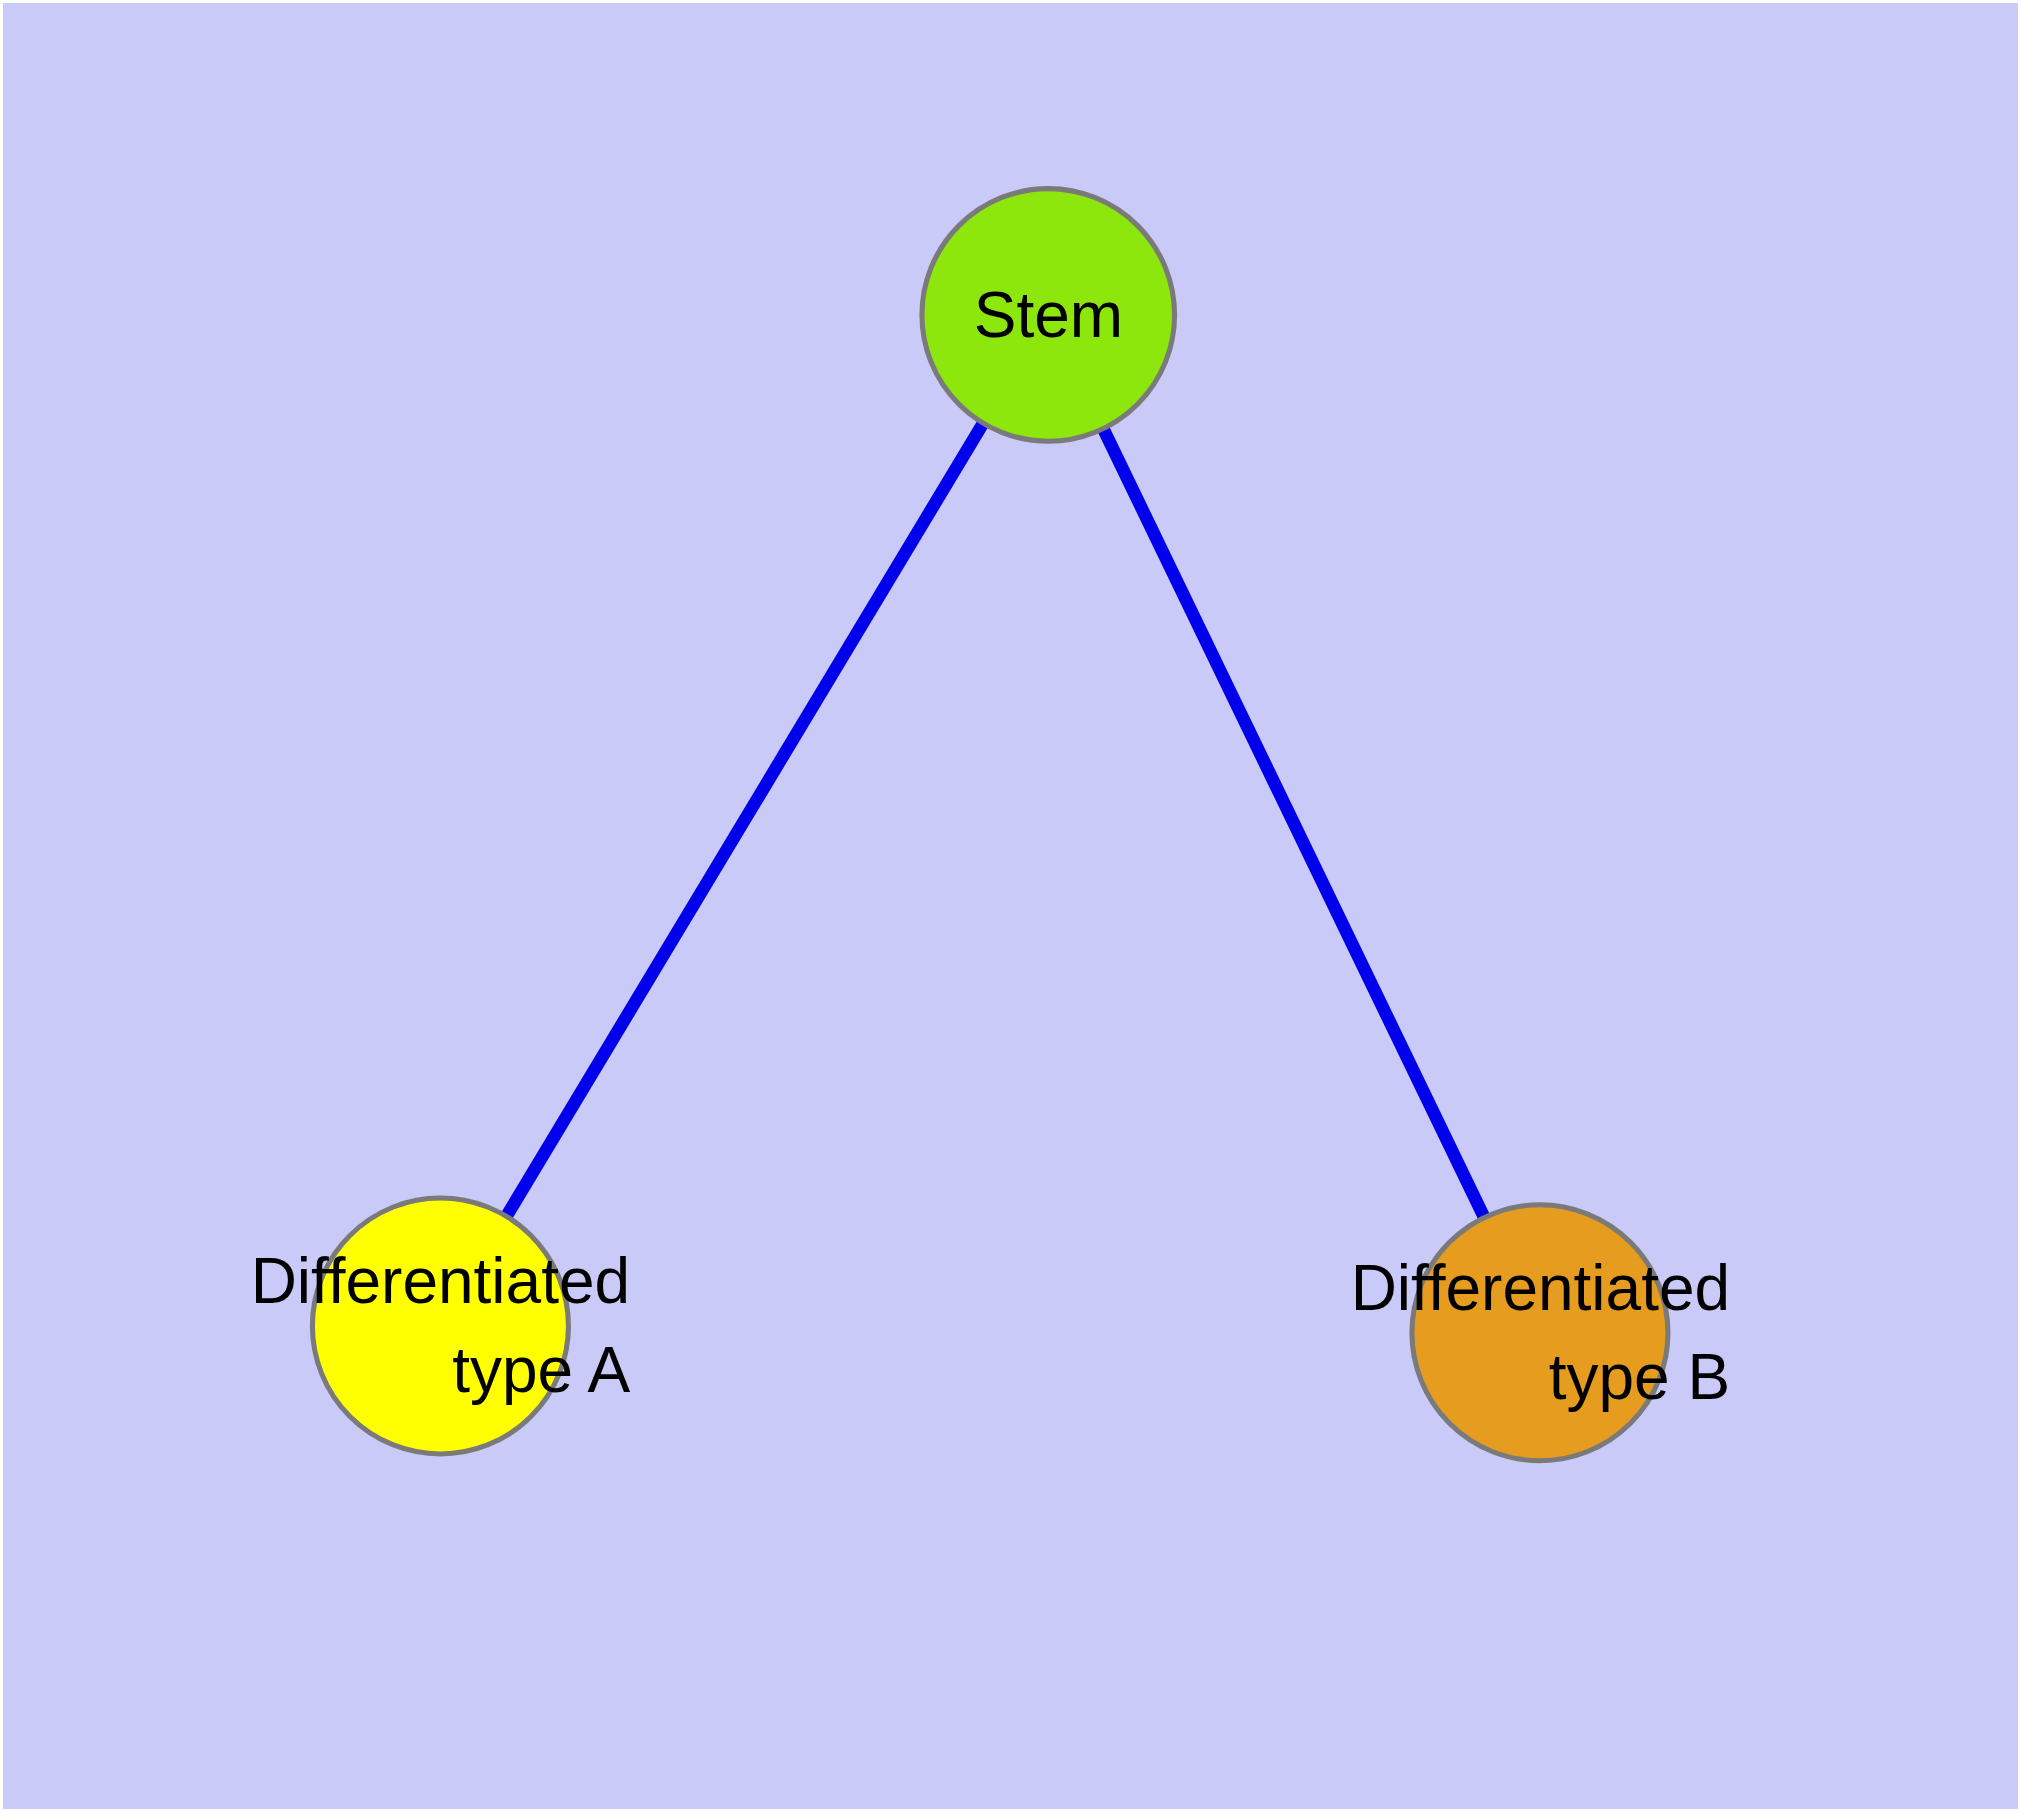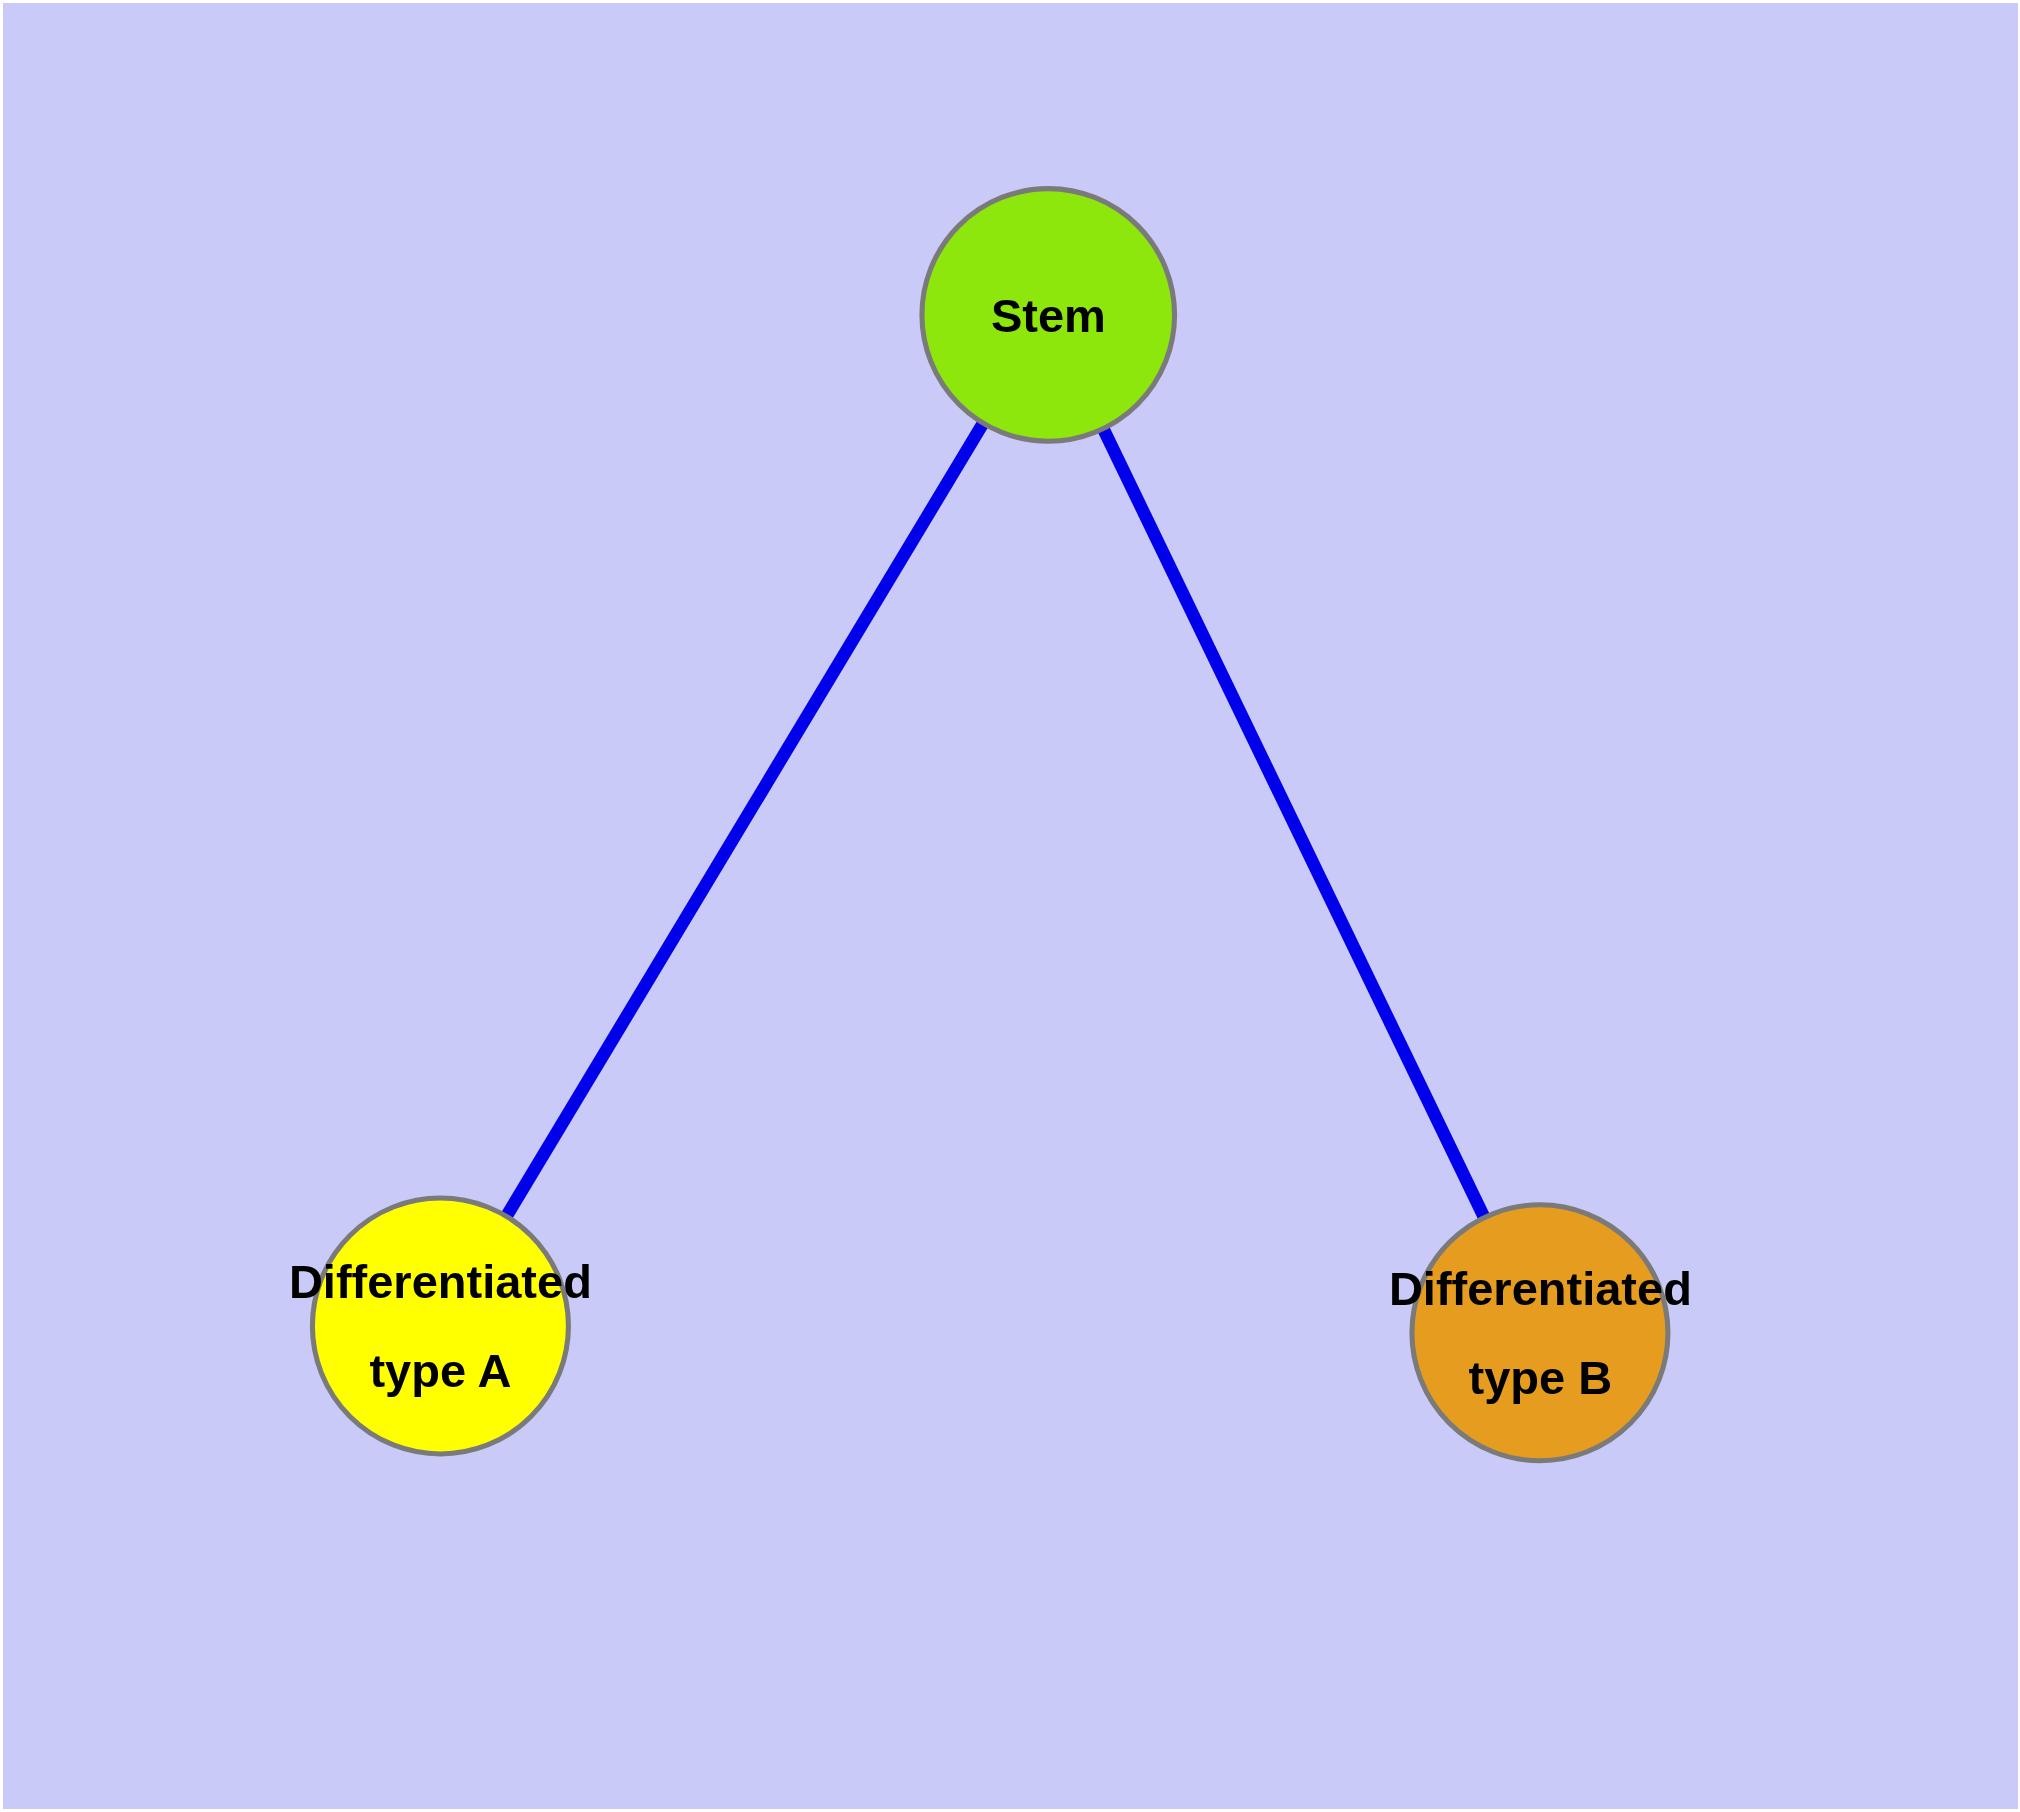--- a/index.html
+++ b/index.html
@@ -26,25 +26,25 @@
     position: absolute;
     left: 0;
     top: 0;
     width: 100%;
     height: 100%;
     display: block;
   }
   .node-label {
     position: absolute;
     transform: translate(-50%, -50%);
-    font-size: 47px;
+    font-size: 64px;
     line-height: 89px;
-    font-weight: bold;
+    font-weight: normal;
     color: #000000;
-    text-align: center;
+    text-align: right;
     white-space: pre-line;
     letter-spacing: 0px;
     user-select: none;
     pointer-events: none;
   }
 </style>
 </head>
 <body>
 
 <div class="page">

